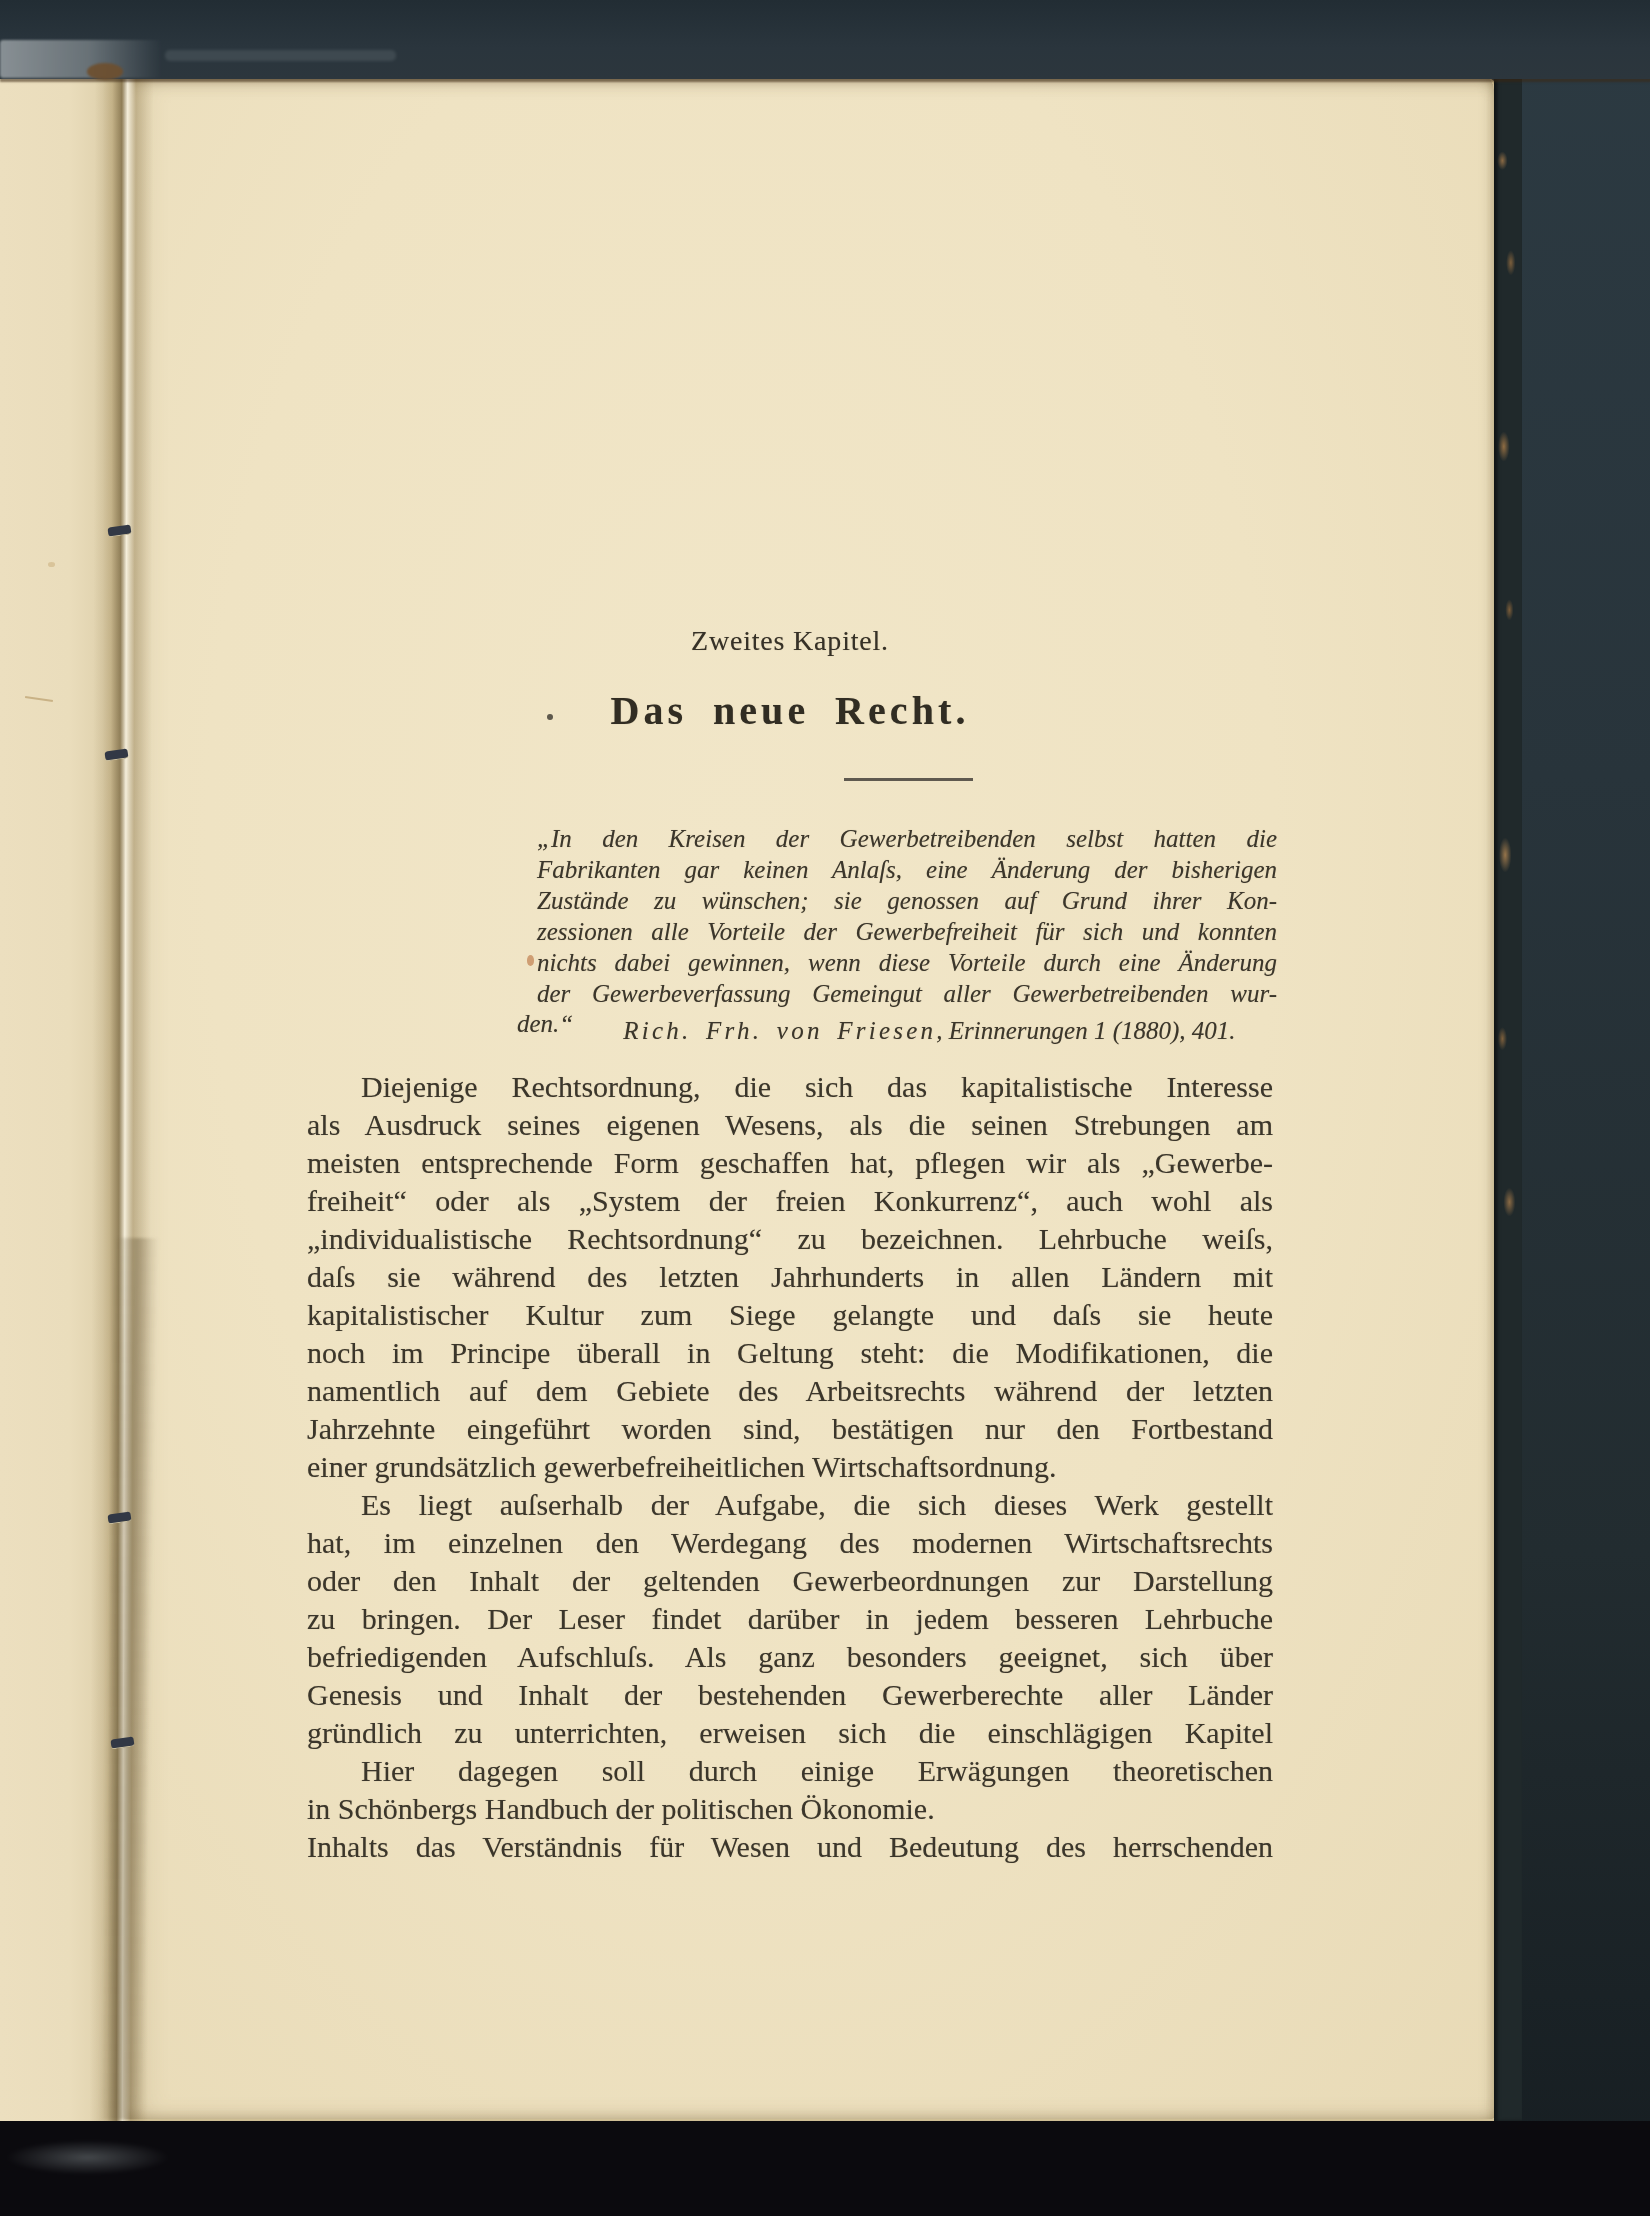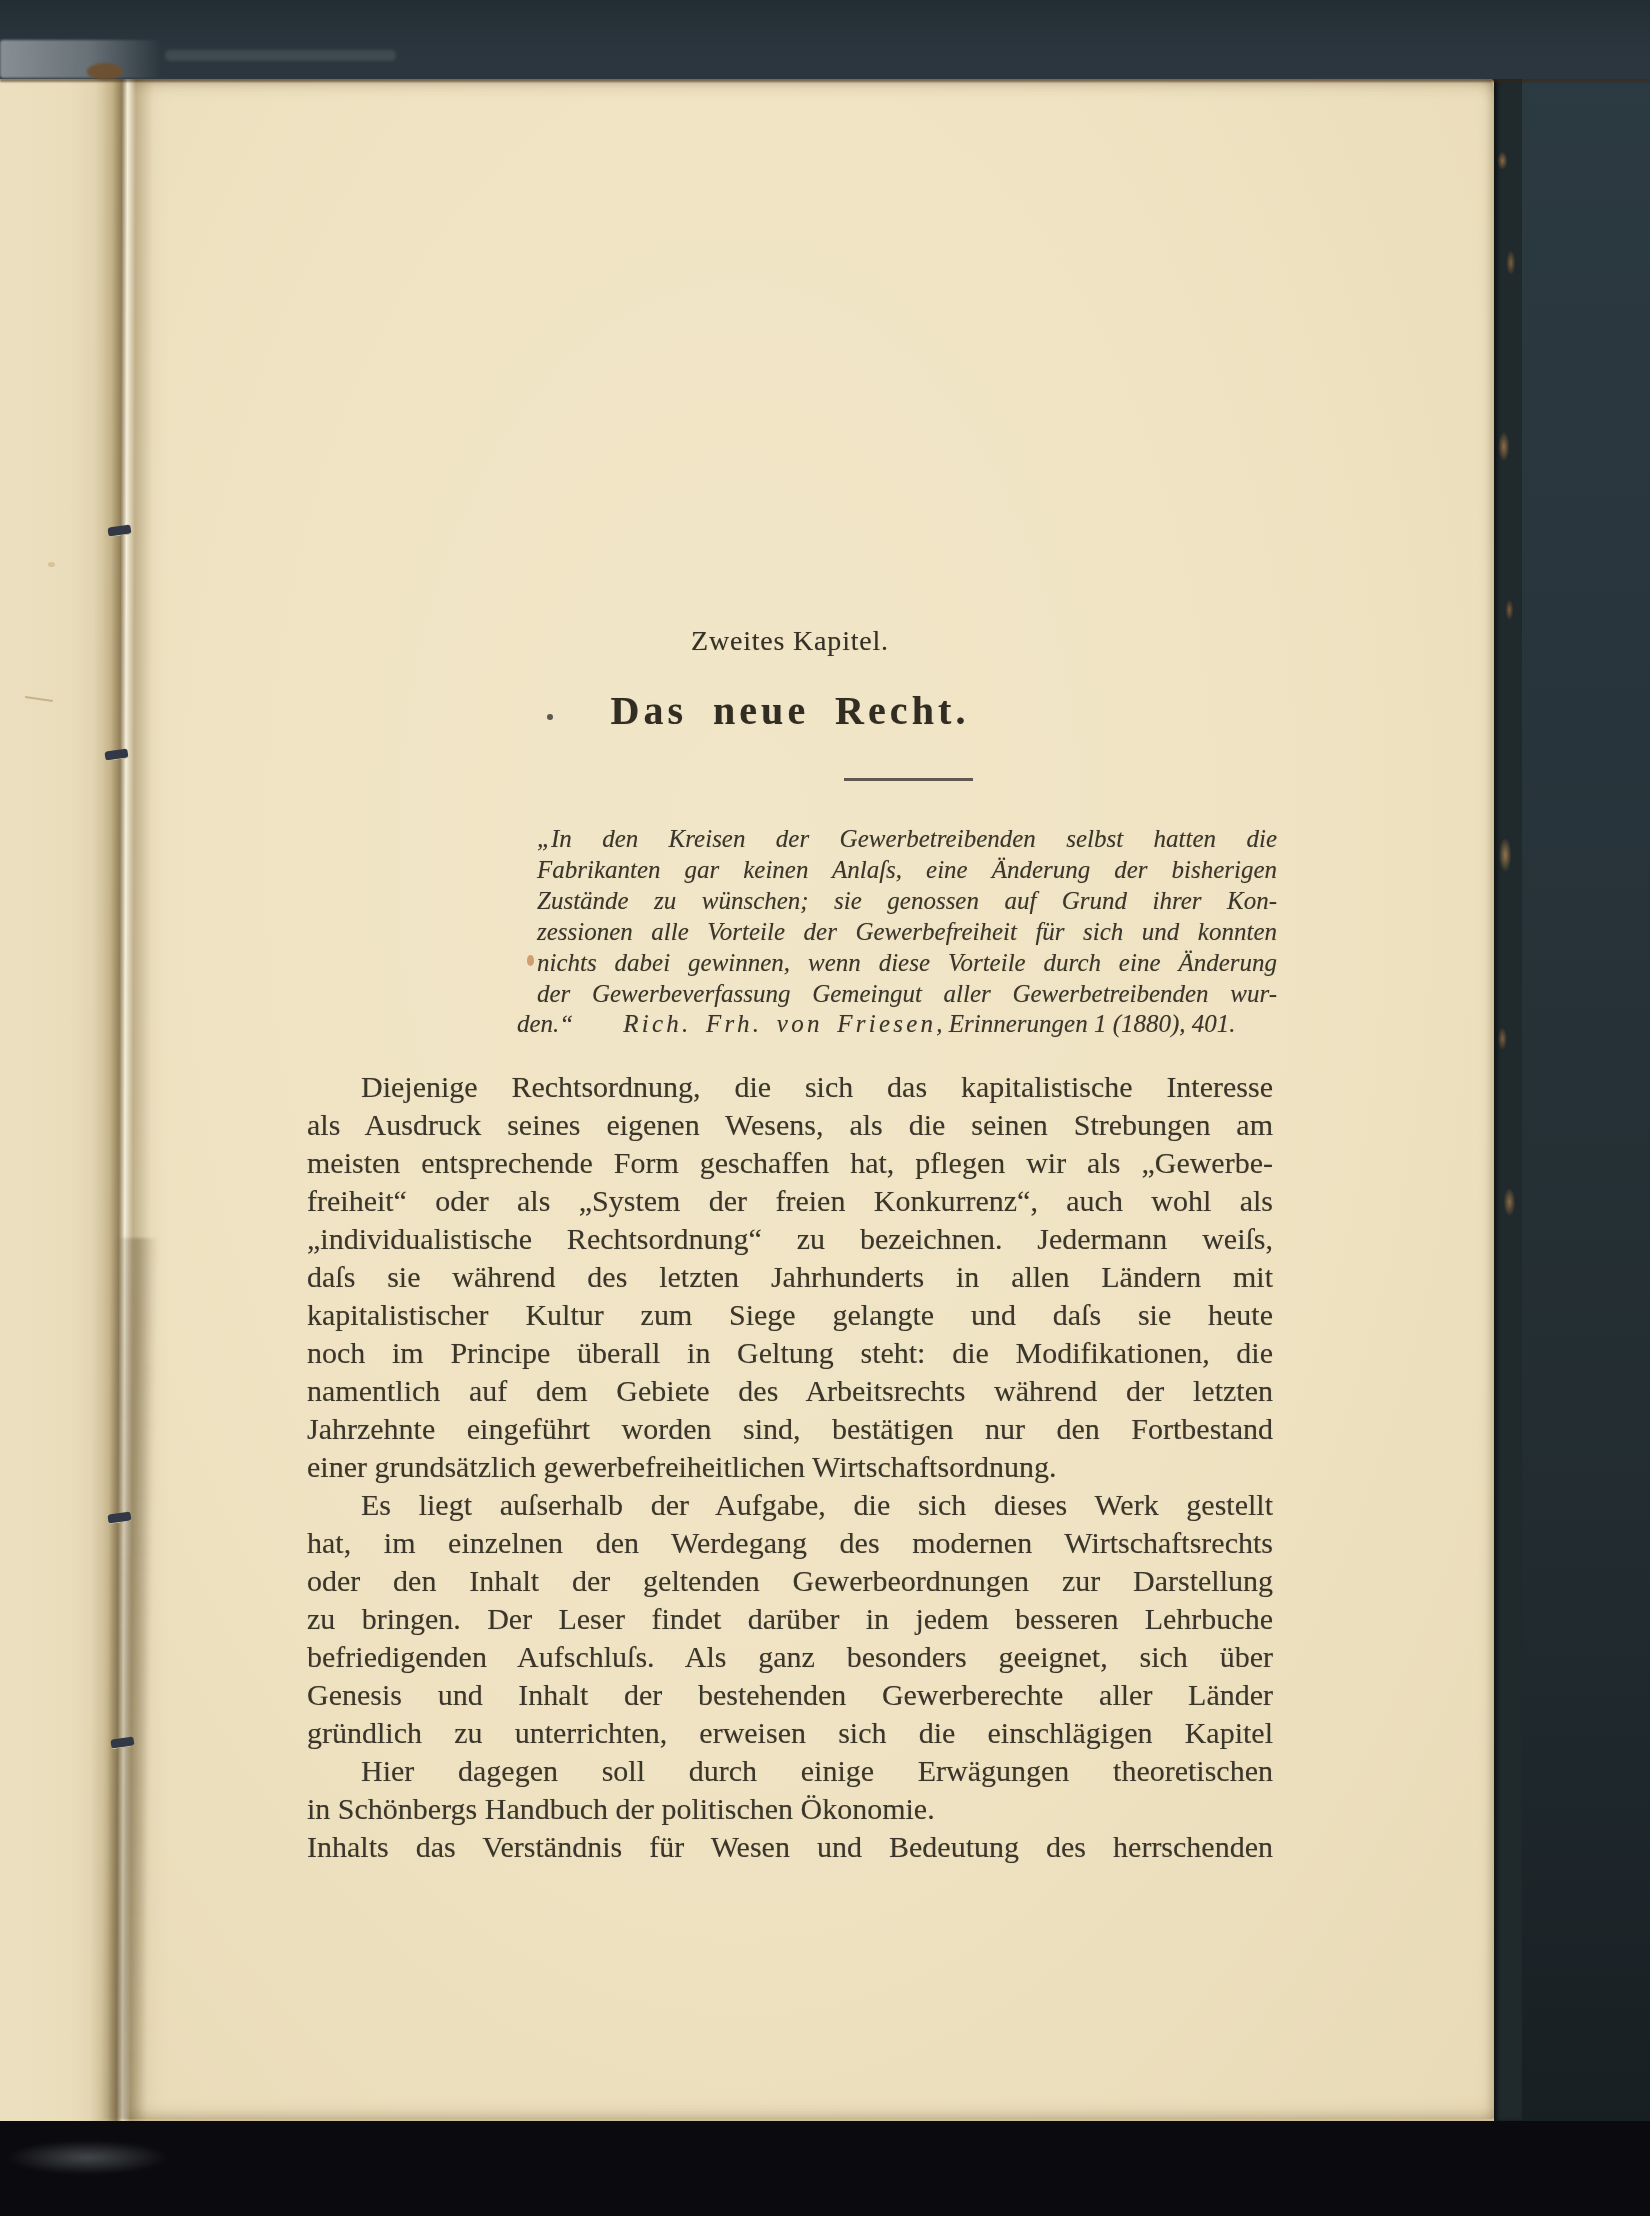--- a/index.html
+++ b/index.html
@@ -112,21 +112,21 @@
   .qline{
     font-style:italic;font-size:25px;height:31px;line-height:31px;
     text-align:justify;text-align-last:justify;white-space:nowrap;
   }
   .quote-attr{
     left:393px;top:930px;width:740px;height:31px;line-height:31px;
     font-style:italic;font-size:25px;display:flex;
   }
   .attr-gap{display:inline-block;width:28px;flex:0 1 50px;}
   .attr-name{letter-spacing:.13em;word-spacing:.2em;}
-  .attr-rest{flex:1 1 auto;display:flex;}
+  .attr-rest{flex:1 1 auto;display:flex;margin-top:7px;}
   .attr-source{flex:1 1 auto;}
   .body-text{left:183px;top:990px;width:966px;}
   .bline{
     font-size:30px;height:38px;line-height:38px;
     text-align:justify;text-align-last:justify;white-space:normal;overflow:visible;
   }
   .bline.first{padding-left:54px;}
   .bline.last{text-align-last:left;}
   .bline,.qline,.quote-attr,.chapter-heading,.chapter-title{
     text-shadow:0 0 0.8px rgba(60,50,30,.35);
@@ -167,21 +167,21 @@
         <span class="attr-source">, Erinnerungen 1 (1880), 401.</span>
       </span>
   </div>
 
   <div class="abs body-text">
 
   <div class="bline first">Diejenige Rechtsordnung, die sich das kapitalistische Interesse</div>
       <div class="bline">als Ausdruck seines eigenen Wesens, als die seinen Strebungen am</div>
       <div class="bline">meisten entsprechende Form geschaffen hat, pflegen wir als „Gewerbe-</div>
       <div class="bline">freiheit“ oder als „System der freien Konkurrenz“, auch wohl als</div>
-      <div class="bline">„individualistische Rechtsordnung“ zu bezeichnen. Jedermann weiſs,</div>
+      <div class="bline">„individualistische Rechtsordnung“ zu bezeichnen. Lehrbuche weiſs,</div>
       <div class="bline">daſs sie während des letzten Jahrhunderts in allen Ländern mit</div>
       <div class="bline">kapitalistischer Kultur zum Siege gelangte und daſs sie heute</div>
       <div class="bline">noch im Principe überall in Geltung steht: die Modifikationen, die</div>
       <div class="bline">namentlich auf dem Gebiete des Arbeitsrechts während der letzten</div>
       <div class="bline">Jahrzehnte eingeführt worden sind, bestätigen nur den Fortbestand</div>
       <div class="bline last">einer grundsätzlich gewerbefreiheitlichen Wirtschaftsordnung.</div>
       <div class="bline first">Es liegt auſserhalb der Aufgabe, die sich dieses Werk gestellt</div>
       <div class="bline">hat, im einzelnen den Werdegang des modernen Wirtschaftsrechts</div>
       <div class="bline">oder den Inhalt der geltenden Gewerbeordnungen zur Darstellung</div>
       <div class="bline">zu bringen. Der Leser findet darüber in jedem besseren Lehrbuche</div>

